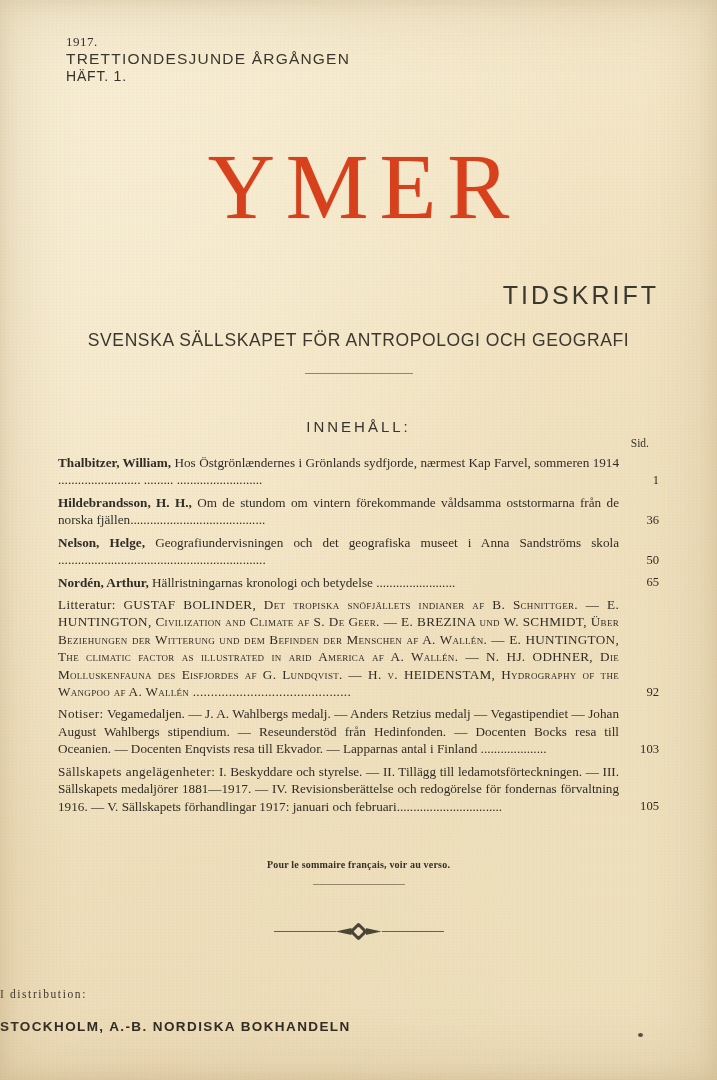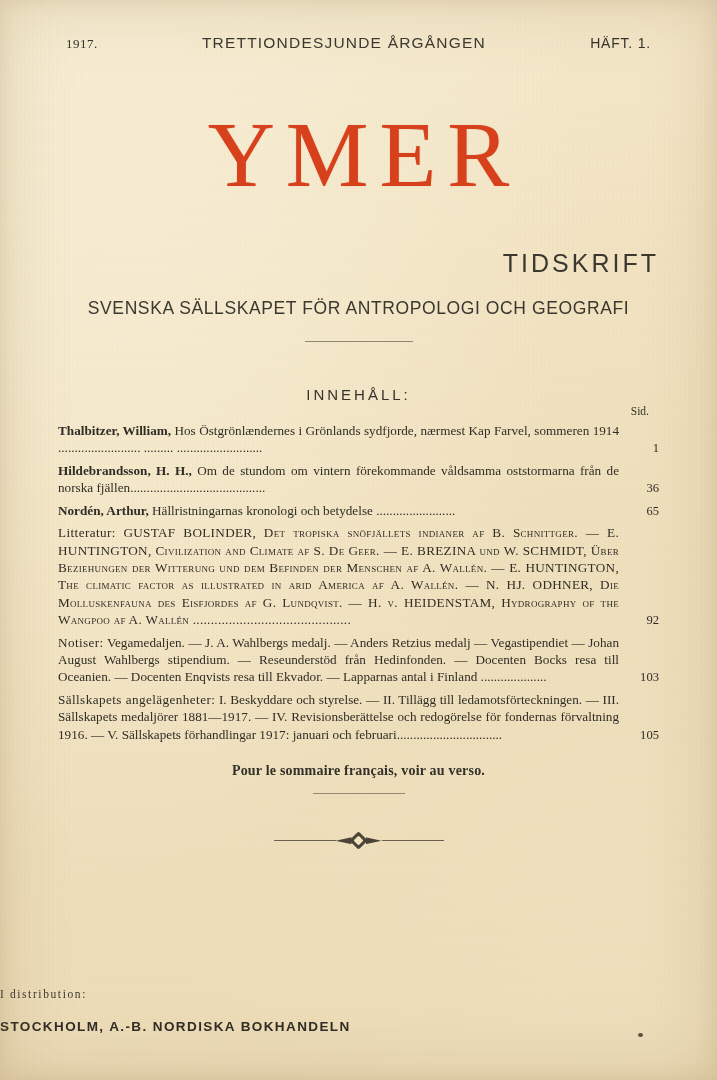--- a/index.html
+++ b/index.html
@@ -43,20 +43,21 @@
   }
 
   
   .header {
     display: flex;
     align-items: baseline;
     justify-content: space-between;
     padding-top: 34px;
     font-family: "Liberation Sans", sans-serif;
     letter-spacing: 0.5px;
+    flex-direction: column;
   }
   .header .year {
     font-size: 13px;
     font-family: "Liberation Serif", serif;
     color: #33312b;
     margin-left: 8px;
   }
   .header .center {
     font-size: 15.5px;
     letter-spacing: 1.2px;
@@ -158,22 +159,22 @@
   }
   .author { font-weight: bold; }
   .sc {
     font-variant: small-caps;
     letter-spacing: 0.3px;
   }
   .label { letter-spacing: 0.4px; }
 
   .note {
     text-align: center;
-    margin-top: 20px;
-    font-size: 14px;
+    margin-top: 44px;
+    font-size: 10px;
     font-weight: bold;
     color: #32302a;
     letter-spacing: 0.2px;
   }
 
   .rule-thin {
     width: 92px;
     height: 0;
     border-top: 1px solid #6d6454;
     margin: 14px auto 0 auto;
@@ -285,20 +286,25 @@
         <span>Hos Östgrönlændernes i Grönlands sydfjorde, nærmest Kap Farvel, sommeren 1914 ......................... ......... ..........................</span></div>
       <div class="pg">1</div>
     </div>
 
     <div class="entry">
       <div class="txt"><span class="author">Hildebrandsson, H. H.,</span>
         <span>Om de stundom om vintern förekommande våldsamma oststormarna från de norska fjällen.........................................</span></div>
       <div class="pg">36</div>
     </div>
 
+    <div class="entry">
+      <div class="txt"><span class="author">Nelson, Helge,</span>
+        <span>Geografiundervisningen och det geografiska museet i Anna Sandströms skola ...............................................................</span></div>
+      <div class="pg">50</div>
+    </div>
 
     <div class="entry">
       <div class="txt"><span class="author">Nordén, Arthur,</span>
         <span>Hällristningarnas kronologi och betydelse ........................</span></div>
       <div class="pg">65</div>
     </div>
 
     <div class="entry">
       <div class="txt"><span class="label">Litteratur:</span>
         <span class="sc">GUSTAF BOLINDER, Det tropiska snöfjällets indianer af B. Schnittger. — E. HUNTINGTON, Civilization and Climate af S. De Geer. — E. BREZINA und W. SCHMIDT, Über Beziehungen der Witterung und dem Befinden der Menschen af A. Wallén. — E. HUNTINGTON, The climatic factor as illustrated in arid America af A. Wallén. — N. HJ. ODHNER, Die Molluskenfauna des Eisfjordes af G. Lundqvist. — H. v. HEIDENSTAM, Hydrography of the Wangpoo af A. Wallén ............................................</span></div>

